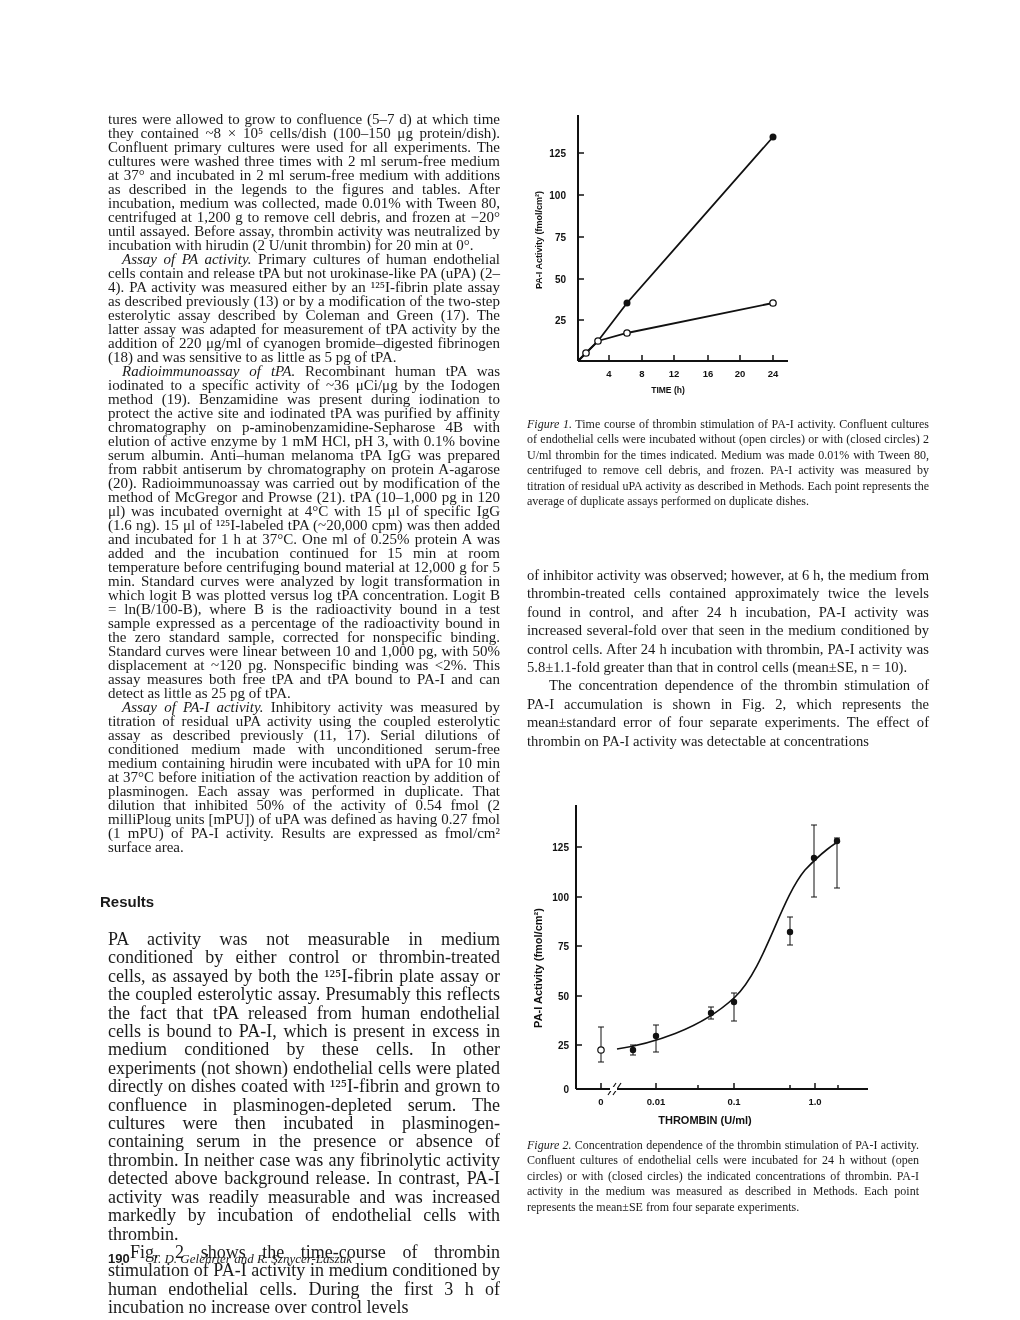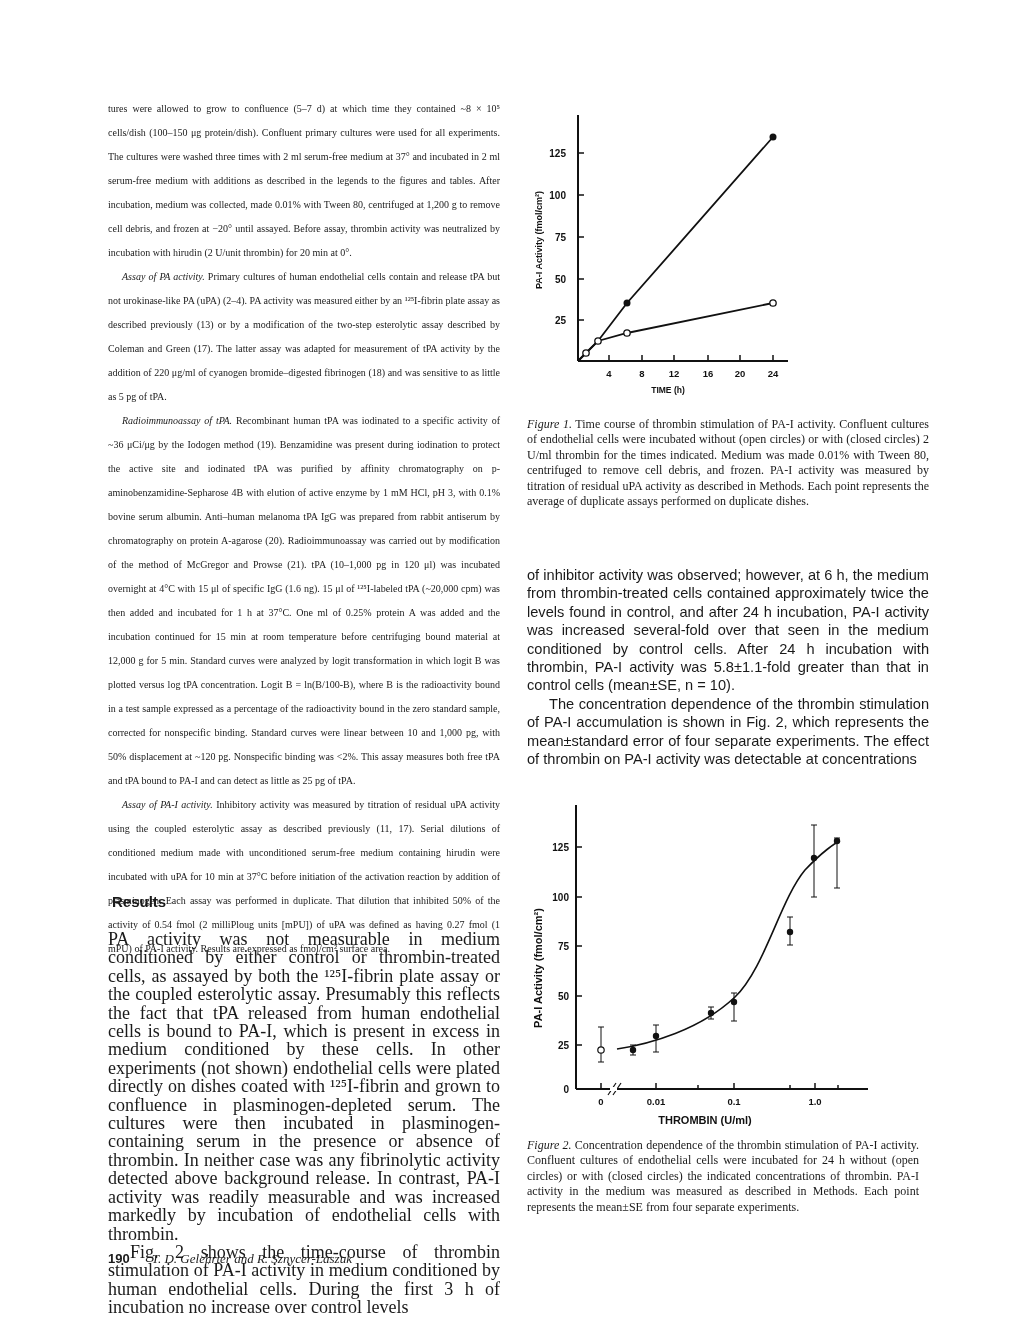--- a/index.html
+++ b/index.html
@@ -1,26 +1,26 @@
 <!DOCTYPE html>
 <html><head>
 <meta charset="utf-8">
 <style>
   html, body { margin: 0; padding: 0; background: #ffffff; }
   body { width: 1020px; height: 1320px; position: relative; overflow: hidden; color: #1a1a1a; }
   .col { position: absolute; font-family: "Liberation Serif", serif; text-align: justify; }
-  .left { left: 108px; top: 97px; width: 392px; font-size: 10px; line-height: 24px; }
+  .left { left: 108px; top: 112px; width: 392px; font-size: 15px; line-height: 14px; }
   .left p { margin: 0; text-indent: 14px; }
   .left p.first { text-indent: 0; }
   .left .sub { font-style: italic; }
-  h2.results { position: absolute; left: 112px; top: 893px; margin: 0; font-family: "Liberation Sans", sans-serif; font-weight: bold; font-size: 15px; }
+  h2.results { position: absolute; left: 100px; top: 893px; margin: 0; font-family: "Liberation Sans", sans-serif; font-weight: bold; font-size: 15px; }
   .results-body { position: absolute; left: 108px; top: 930px; width: 392px; font-family: "Liberation Serif", serif; font-size: 18px; line-height: 18.4px; text-align: justify; }
   .results-body p { margin: 0; text-indent: 22px; }
   .results-body p.first { text-indent: 0; }
-  .right-body { position: absolute; left: 527px; top: 566px; width: 402px; font-family: Liberation Sans, sans-serif; font-size: 14.6px; line-height: 18.4px; text-align: justify; }
+  .right-body { position: absolute; left: 527px; top: 566px; width: 402px; font-family: Liberation Serif, serif; font-size: 14.6px; line-height: 18.4px; text-align: justify; }
   .right-body p { margin: 0; text-indent: 22px; }
   .right-body p.first { text-indent: 0; }
   .caption { position: absolute; font-family: "Liberation Serif", serif; font-size: 12px; line-height: 15.4px; text-align: justify; }
   .caption .lbl { font-style: italic; }
   .cap1 { left: 527px; top: 417px; width: 402px; }
   .cap2 { left: 527px; top: 1138px; width: 392px; }
   .footer { position: absolute; left: 108px; top: 1251px; font-family: "Liberation Serif", serif; font-size: 13px; }
   .footer .pg { font-family: "Liberation Sans", sans-serif; font-weight: bold; margin-right: 22px; }
   .footer .auth { font-style: italic; }
   svg text { font-family: "Liberation Sans", sans-serif; font-weight: bold; fill: #111; }

